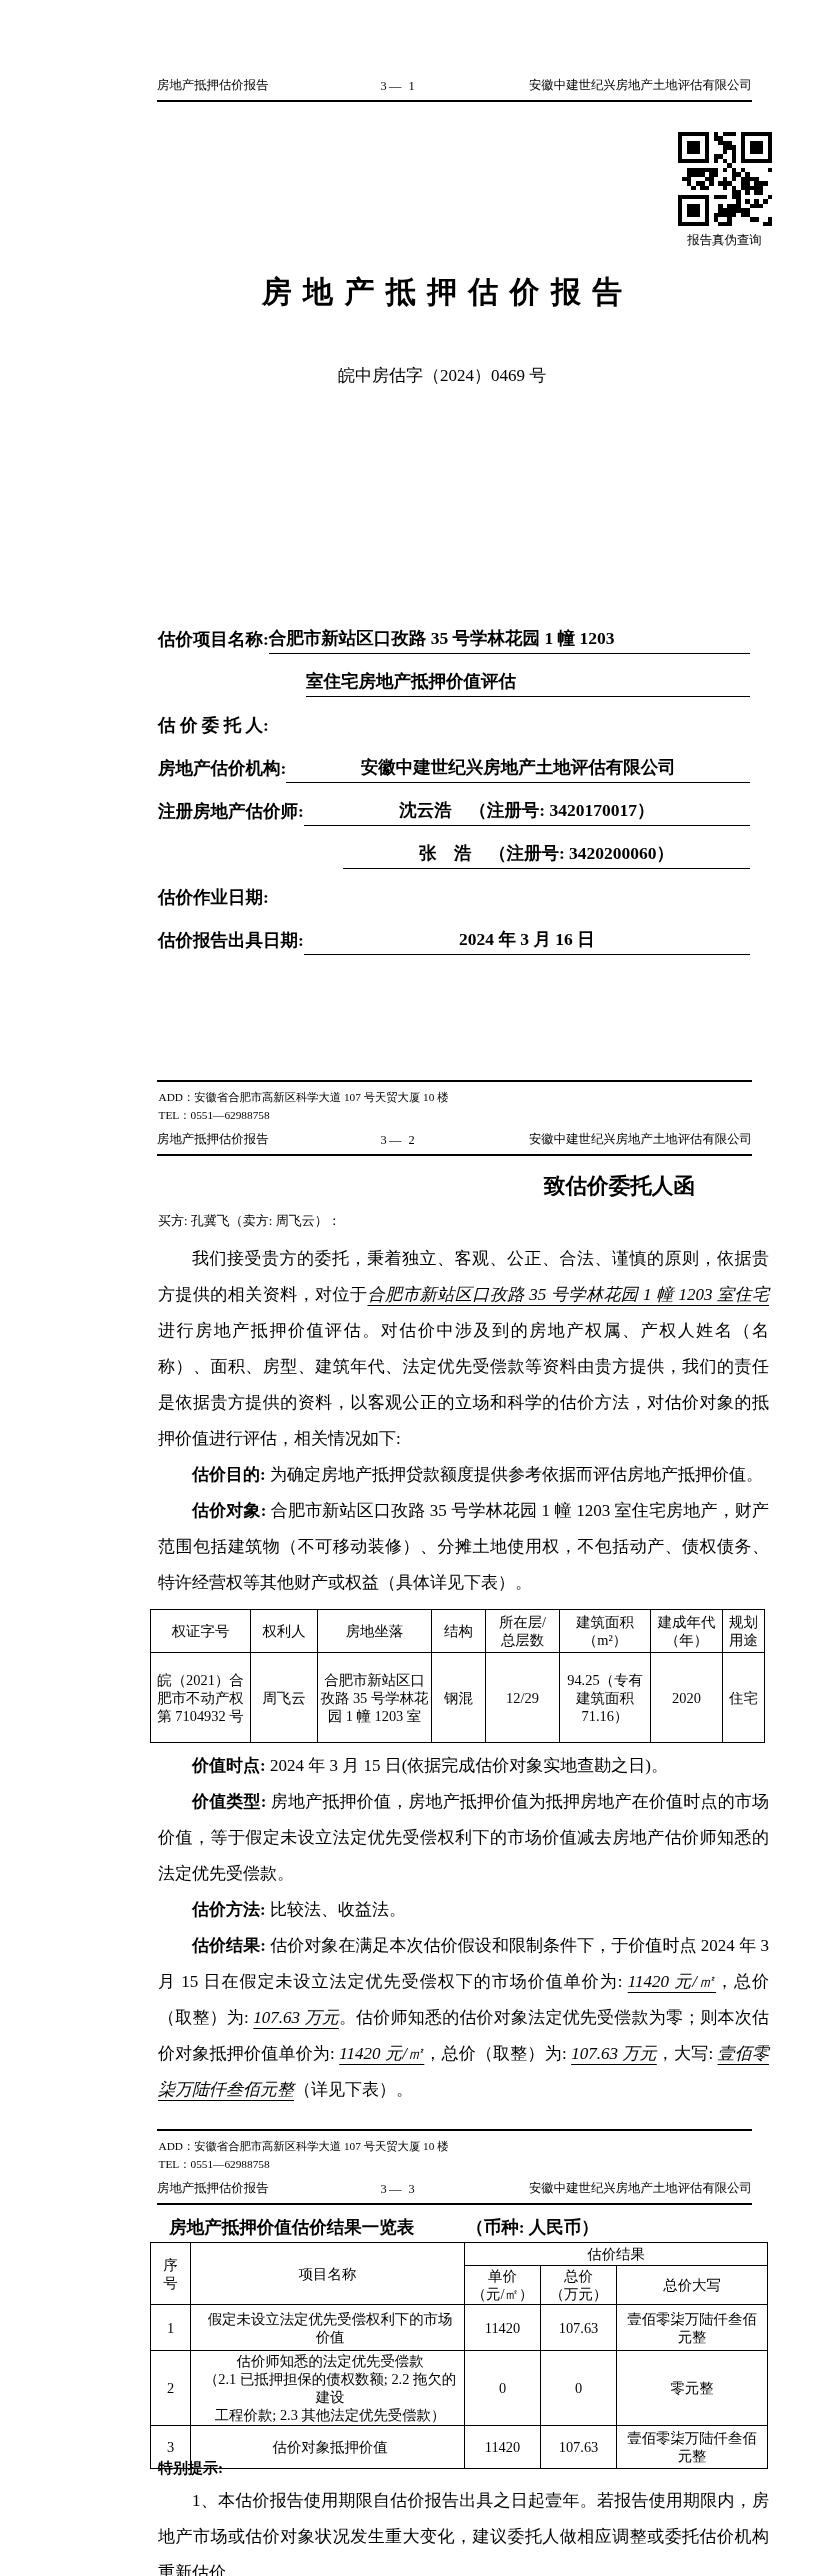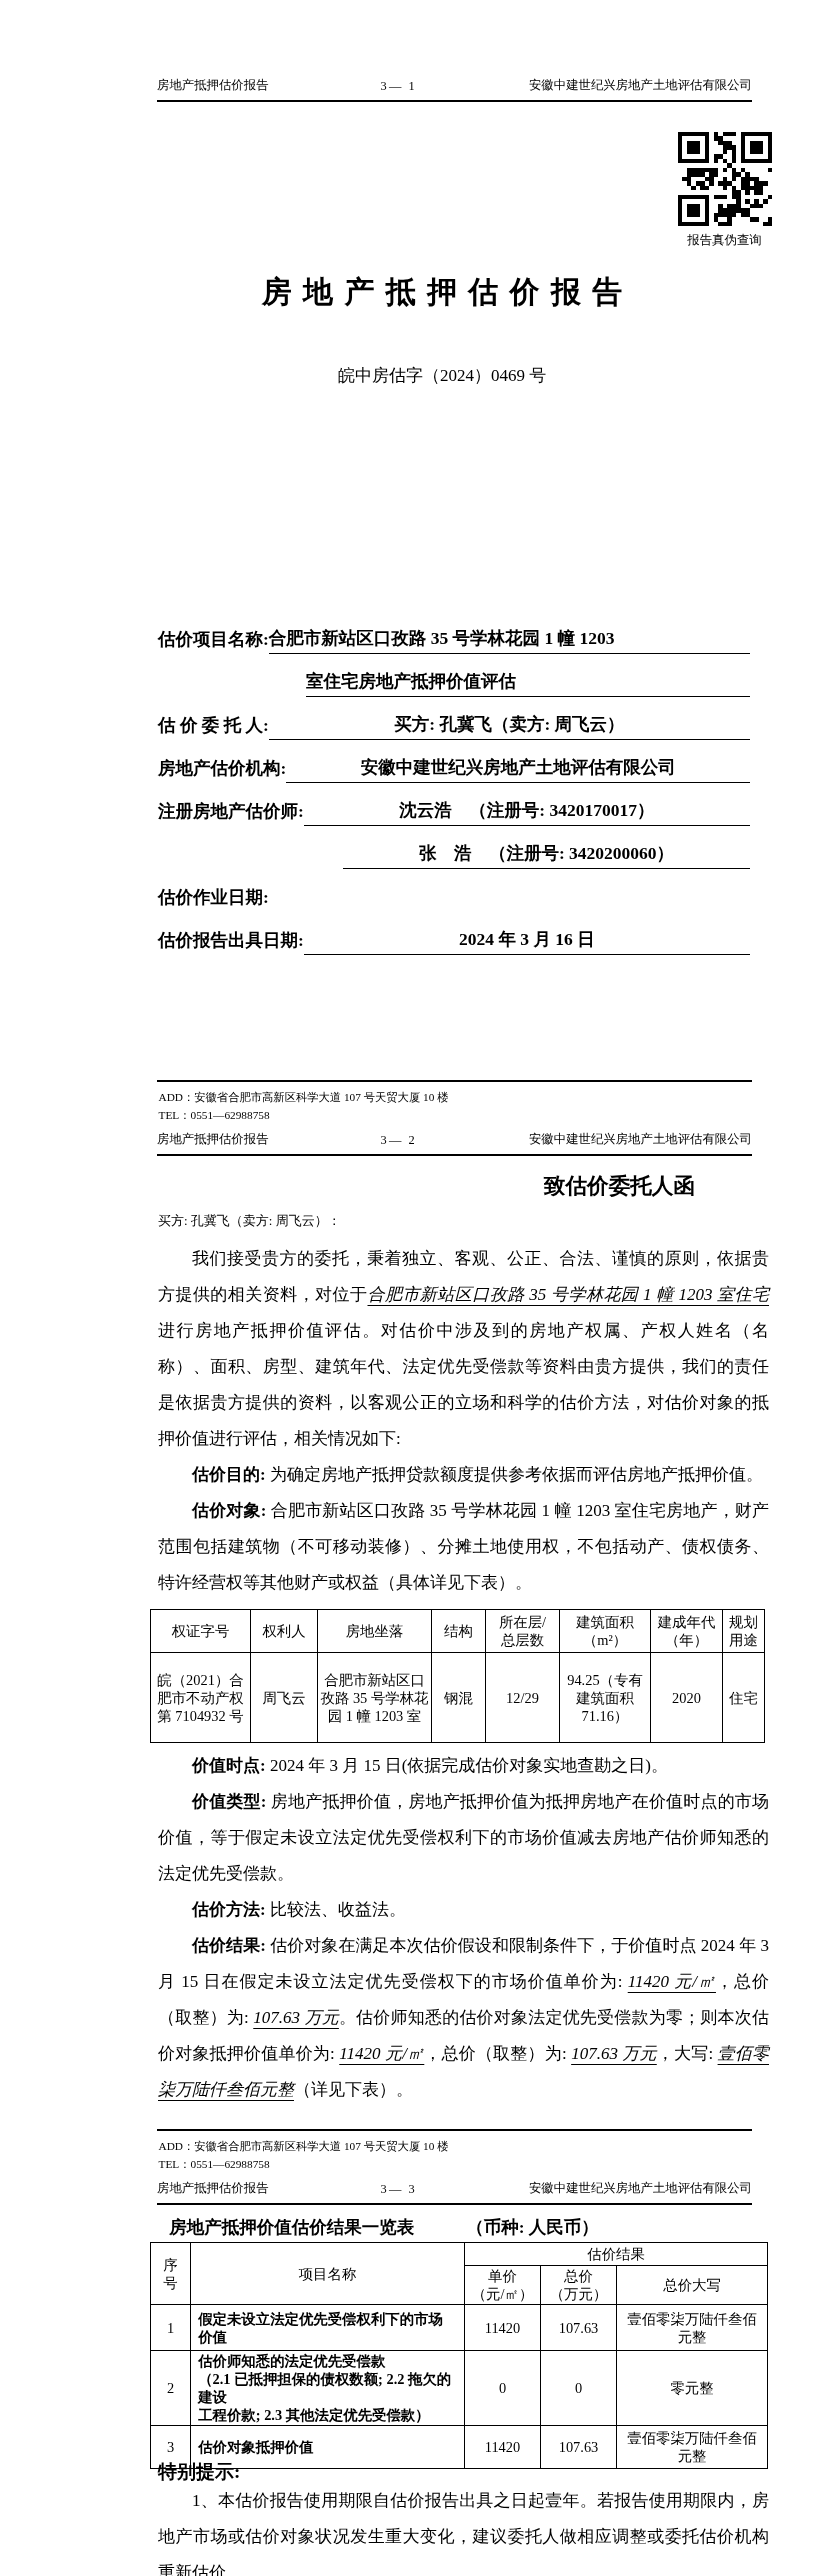--- a/index.html
+++ b/index.html
@@ -43,23 +43,23 @@
   .bodytxt{left:125px;width:611px;font-size:17px;line-height:36px;text-align:justify;}
   .bodytxt p{margin:0;text-indent:2em;}
   .bodytxt b{font-weight:bold;}
   .bodytxt u{text-decoration:underline;text-underline-offset:4.6px;text-decoration-thickness:1px;font-style:italic;}
   
   table.doc{border-collapse:collapse;table-layout:fixed;font-size:14.4px;line-height:18px;}
   table.doc td,table.doc th{border:1px solid #000;vertical-align:middle;text-align:center;
     font-weight:normal;padding:1px 2.1px;white-space:pre-line;overflow:hidden;}
   .t1{left:117px;width:524px;}
   .t2{left:117px;width:616px;}
-  .t2 td.item{text-align:left;padding-left:7.2px;font-weight:bold;}
+  .t2 td.item{text-align:center;padding-left:7.2px;}
   .tbl-title{left:0;width:702px;text-align:center;font-size:17.5px;font-weight:bold;display:flex;justify-content:center;gap:52px;}
-  .special{left:125px;font-size:19px;font-weight:bold;}
+  .special{left:125px;font-size:15px;font-weight:bold;}
 </style>
 </head>
 <body>
 
 <div class="abs pghdr" style="top:77px;">
   <span class="l">房地产抵押估价报告</span>
   <span class="c">3— 1</span>
   <span class="r">安徽中建世纪兴房地产土地评估有限公司</span>
 </div>
 
@@ -205,21 +205,20 @@
   <div class="frow">
     <span class="flabel">估价项目名称:</span>
     <span class="fval left">合肥市新站区口孜路 35 号学林花园 1 幢 1203</span>
   </div>
   <div class="frow">
     <span class="fspacer2"></span>
     <span class="fval left">室住宅房地产抵押价值评估</span>
   </div>
   <div class="frow">
     <span class="flabel">估 价 委 托 人:</span>
-    <span class="fval">买方: 孔冀飞（卖方: 周飞云）</span>
   </div>
   <div class="frow">
     <span class="flabel">房地产估价机构:</span>
     <span class="fval">安徽中建世纪兴房地产土地评估有限公司</span>
   </div>
   <div class="frow">
     <span class="flabel">注册房地产估价师:</span>
     <span class="fval">沈云浩　（注册号: 3420170017）</span>
   </div>
   <div class="frow">

